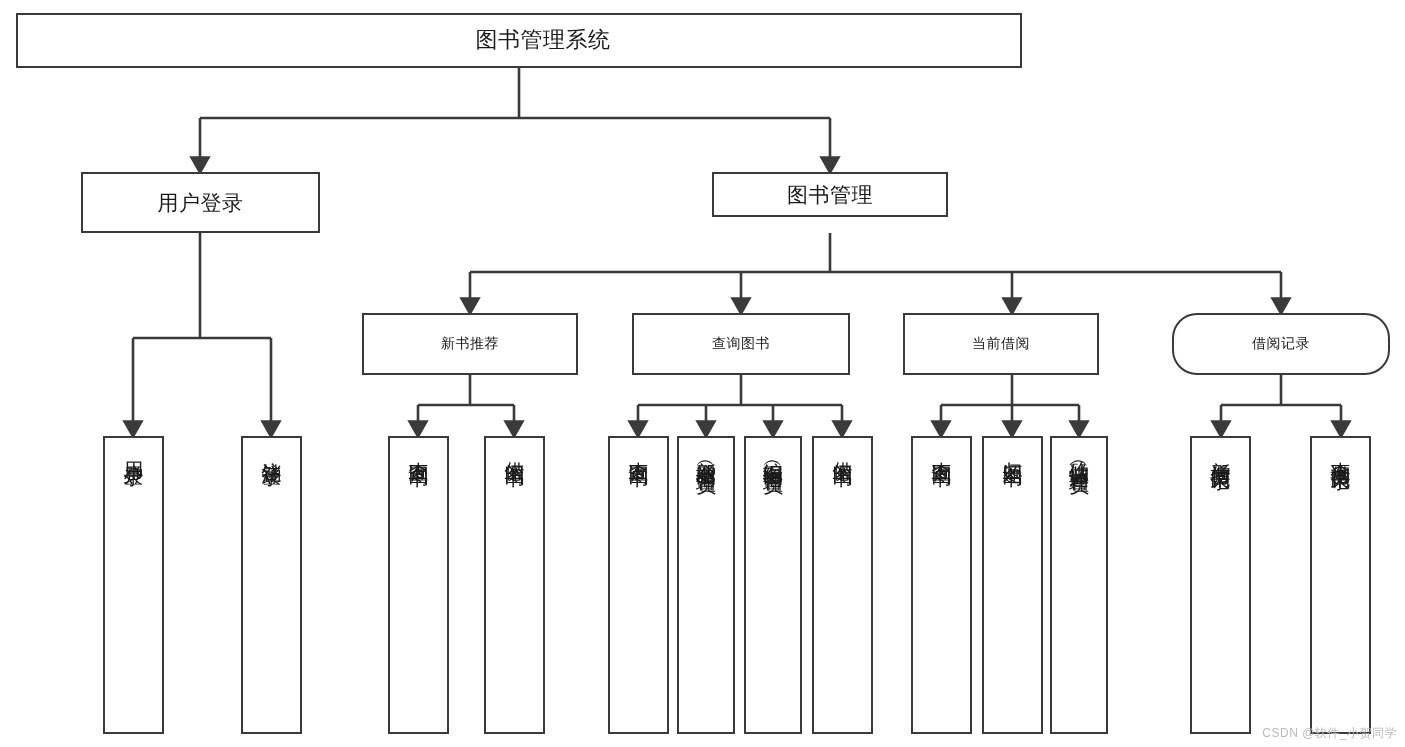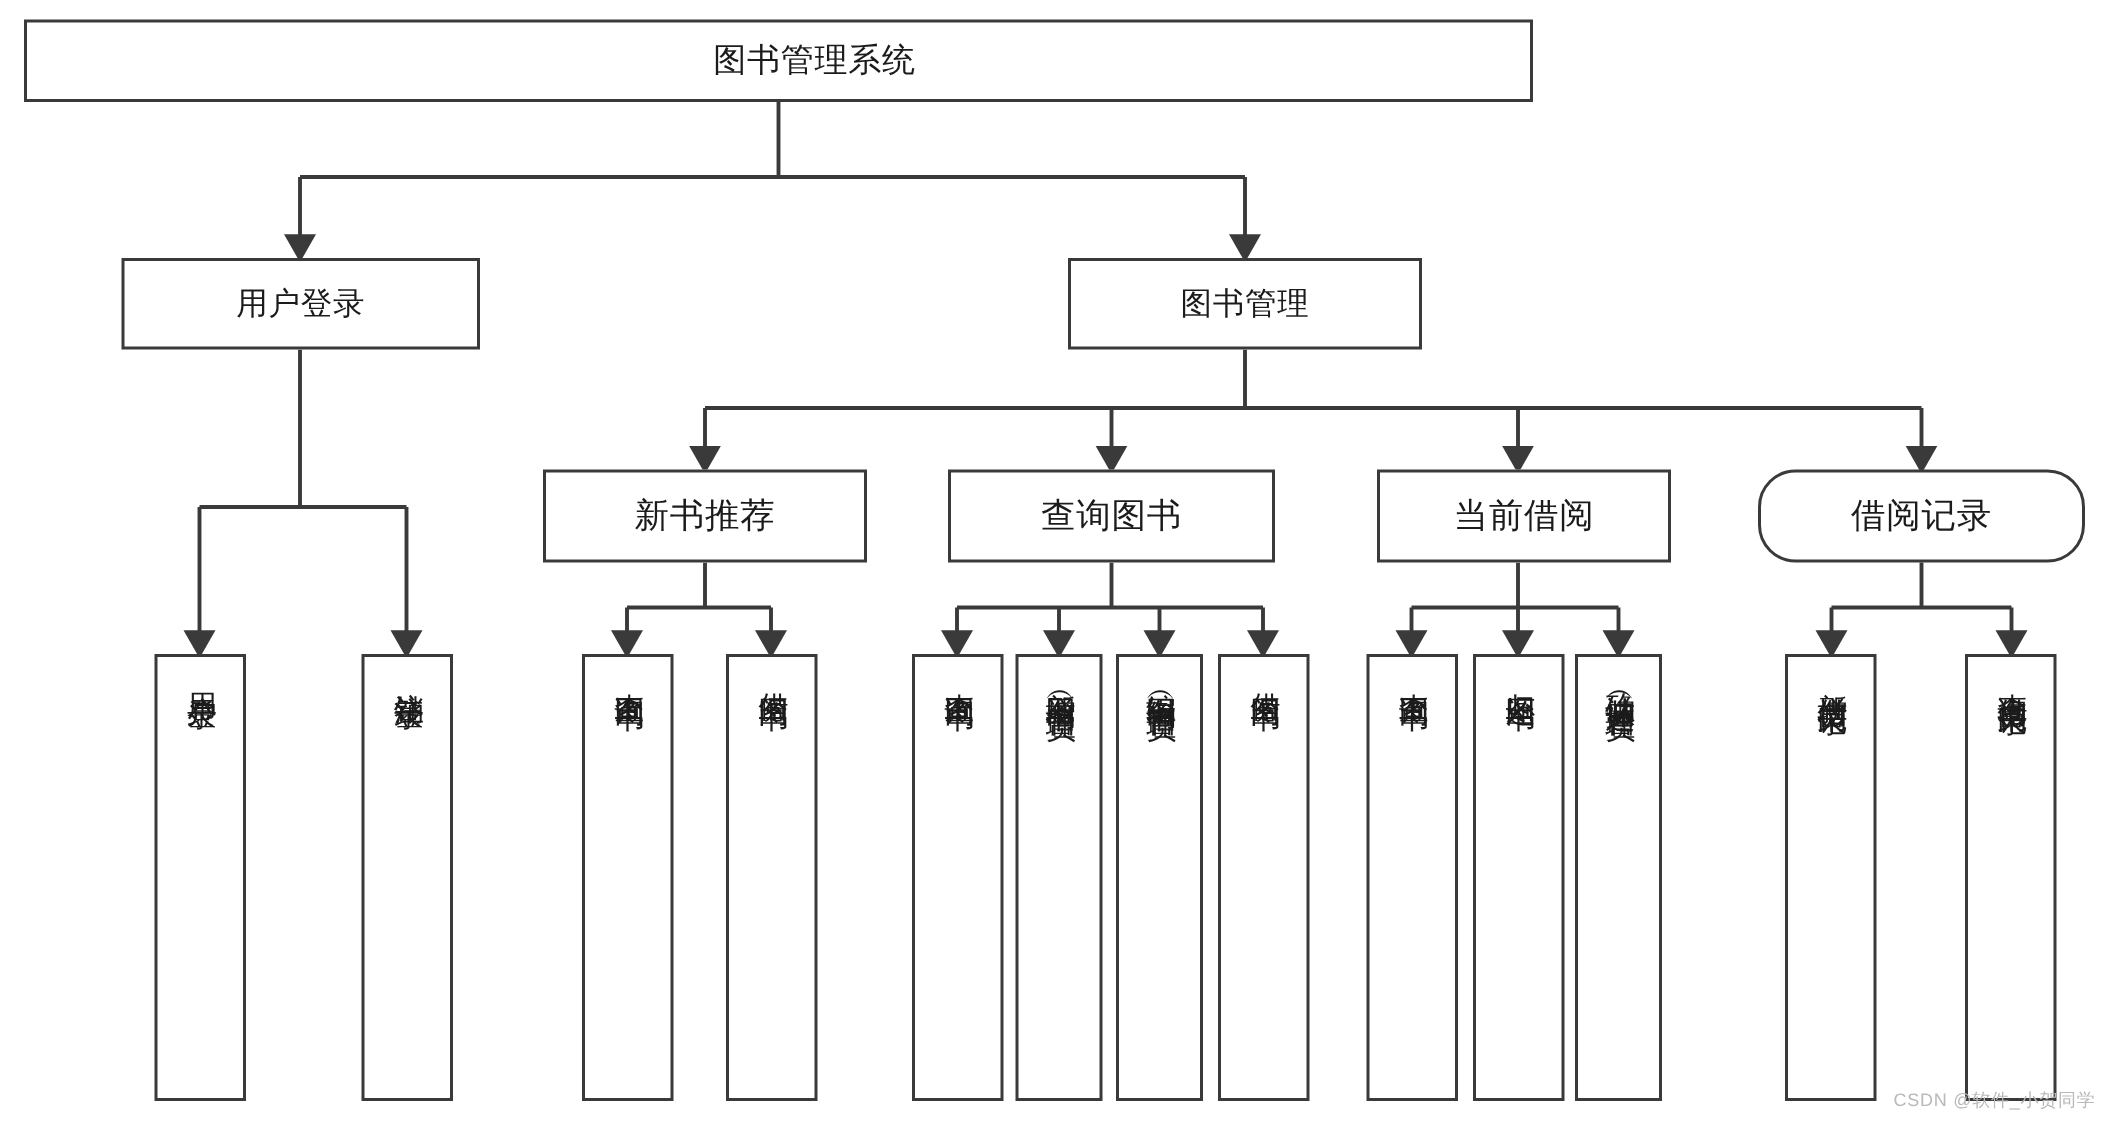--- a/index.html
+++ b/index.html
@@ -36,21 +36,21 @@
     justify-content: center;
     color: #1b1b1b;
     font-size: 21px;
     line-height: 1.12;
     letter-spacing: 0.5px;
     text-align: center;
     z-index: 2;
   }
   .node.root      { font-size: 22px; }
   .node.level1    { font-size: 21px; }
-  .node.level2    { font-size: 23px; }
+  .node.level2    { font-size: 14px; }
   .node.leaf {
     font-size: 20px;
     align-items: flex-start;
     justify-content: center;
     padding-top: 8px;
     line-height: 1.16;
   }
   .vtext {
     writing-mode: vertical-rl;
     text-orientation: upright;
@@ -125,31 +125,31 @@
     </g>
   </svg>
 
   <div class="node root" style="left: 16px; top: 13px; width: 1006px; height: 55px; padding-left: 48px;">
     <span>图书管理系统</span>
   </div>
 
   <div class="node level1" style="left: 81px; top: 172px; width: 239px; height: 61px;">
     <span>用户登录</span>
   </div>
-  <div class="node level1" style="left: 712px; top: 172px; width: 236px; height: 61px;">
+  <div class="node level1" style="left: 712px; top: 172px; width: 236px; height: 45px;">
     <span>图书管理</span>
   </div>
 
   <div class="node level2" style="left: 362px; top: 313px; width: 216px; height: 62px;">
     <span>新书推荐</span>
   </div>
   <div class="node level2" style="left: 632px; top: 313px; width: 218px; height: 62px;">
     <span>查询图书</span>
   </div>
-  <div class="node level2" style="left: 903px; top: 313px; width: 196px; height: 62px; margin-left: 15px;">
+  <div class="node level2" style="left: 903px; top: 313px; width: 196px; height: 62px;">
     <span>当前借阅</span>
   </div>
   <div class="node level2" style="left: 1172px; top: 313px; width: 218px; height: 62px; border-radius: 25px;">
     <span>借阅记录</span>
   </div>
 
   <div class="node leaf" style="left: 103px; top: 436px; width: 61px; height: 298px;">
     <span class="vtext">用户登录</span>
   </div>
   <div class="node leaf" style="left: 241px; top: 436px; width: 61px; height: 298px;">

